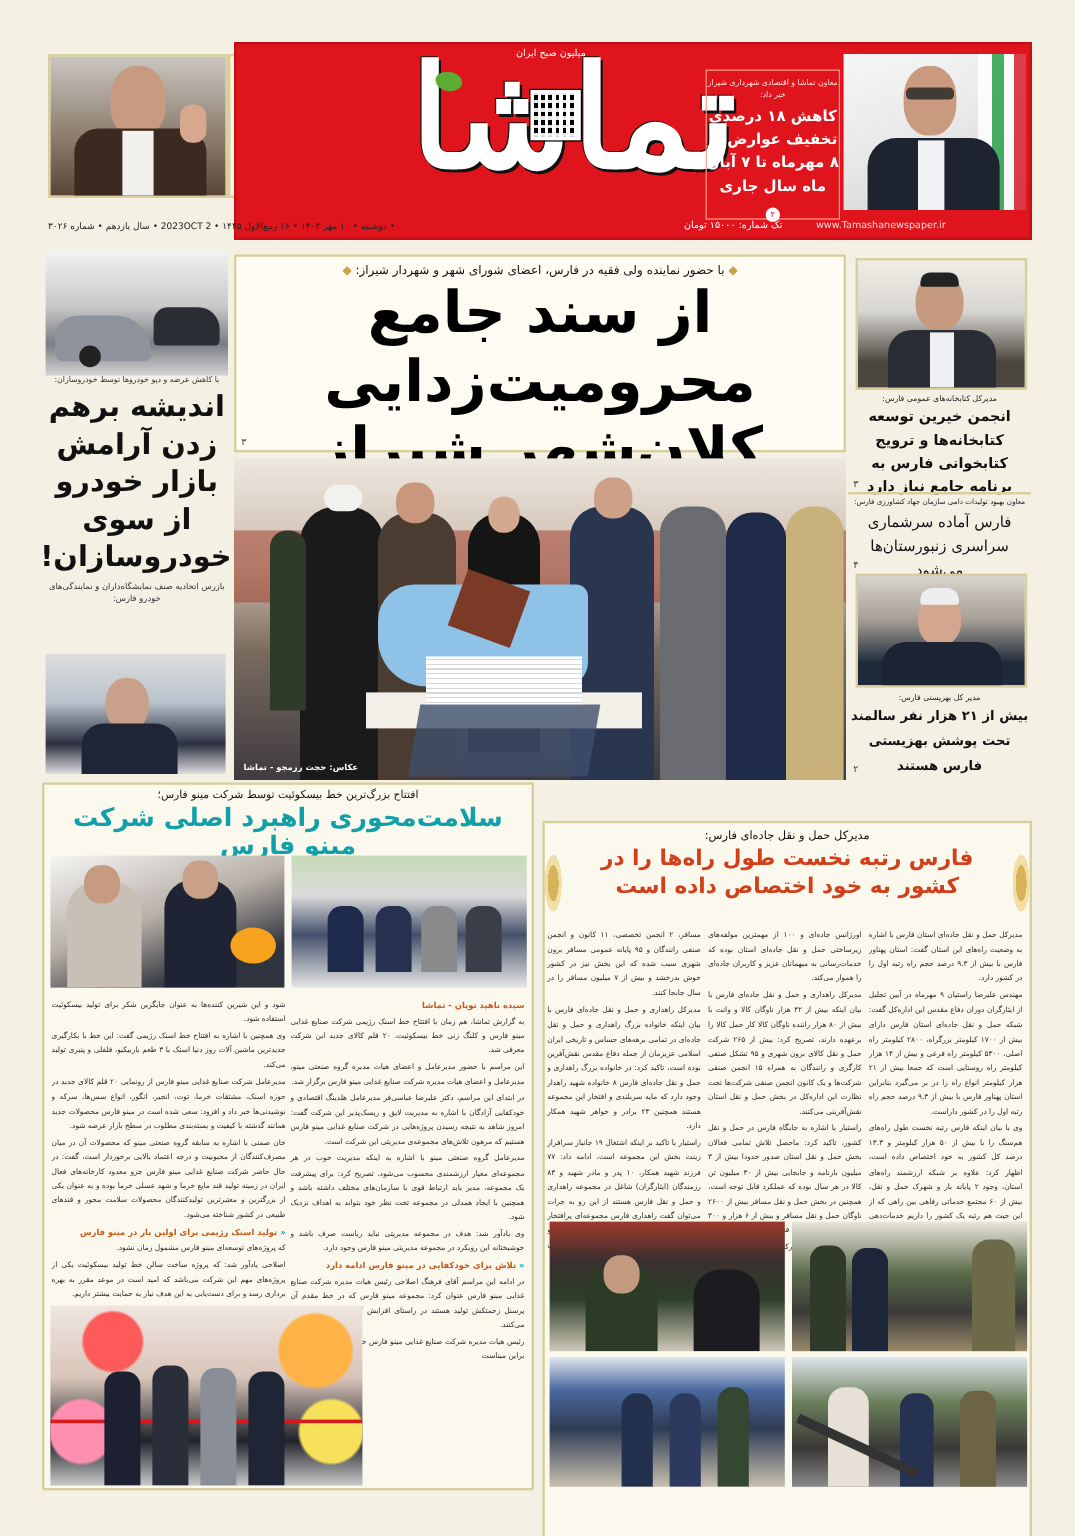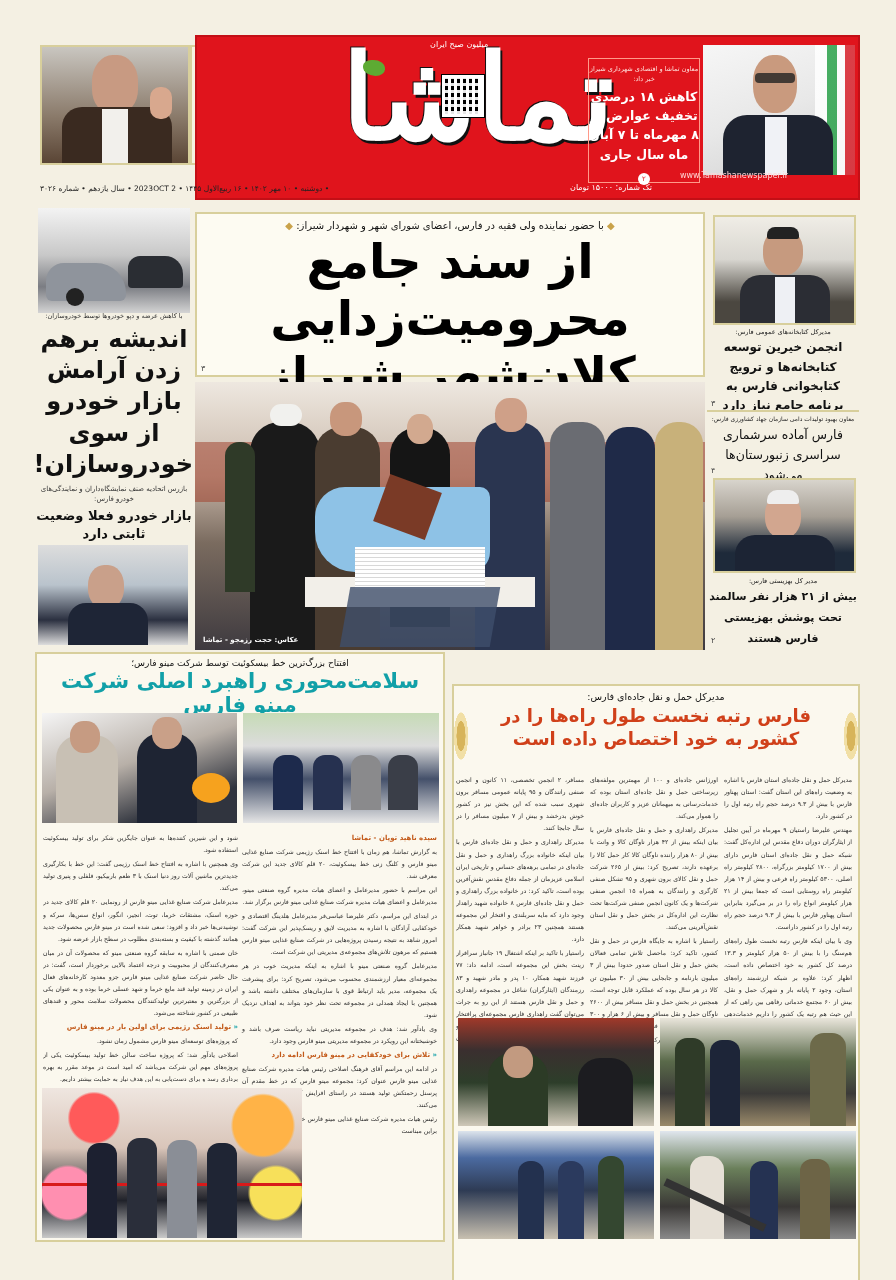--- a/index.html
+++ b/index.html
@@ -20,21 +20,21 @@
   #masthead { left: 195px; top: 35px; width: 665px; height: 165px; background: #e0141c; border: 2px solid #c30f16; }
   #logo-area { left: 330px; top: 35px; width: 255px; height: 150px; }
   #logo-text { position: absolute; left: 12px; top: 4px; font-size: 118px; font-weight: bold; color: #fff; font-family: "DejaVu Serif", serif;
      text-shadow: 2px 3px 0 #111, -1px -1px 0 #111; line-height: 1; letter-spacing: -8px; }
   #tagline { position: absolute; left: 100px; top: 5px; font-size: 8px; color: #fff; }
   #qr { position: absolute; left: 112px; top: 40px; width: 42px; height: 42px; background:
      repeating-linear-gradient(90deg,#000 0 3px,#fff 3px 6px), #fff; border: 3px solid #fff; outline: 1px solid #000; }
   #qr::after { content:""; position:absolute; inset:0; background: repeating-linear-gradient(0deg, rgba(255,255,255,.9) 0 3px, transparent 3px 7px); }
   #iran-map { position: absolute; left: 33px; top: 25px; width: 22px; height: 16px; background: #5dab33; border-radius: 40% 55% 45% 60%; }
   #price { position: absolute; left: 570px; top: 183px; font-size: 8px; color: #fff; }
-  #website { position: absolute; left: 680px; top: 171px; font-size: 8px; color: #ffd6d6; direction: ltr; }
+  #website { position: absolute; left: 680px; top: 183px; font-size: 8px; color: #ffd6d6; direction: ltr; }
   #dateline { left: 40px; top: 184px; width: 550px; font-size: 7.5px; color: #222; text-align: left; direction: rtl; }
 
   #lead-box { left: 588px; top: 58px; width: 112px; height: 125px; border: 1px solid #ff9a8a; }
   #lead-kicker { font-size: 6.5px; color: #ffe1dc; text-align: center; margin-top: 6px; line-height: 1.5; }
   #lead-title { font-size: 12.5px; color: #fff; font-weight: bold; text-align: center; line-height: 1.55; margin-top: 2px; }
   #lead-photo { left: 703px; top: 45px; width: 152px; height: 130px; background: linear-gradient(160deg,#f6f6f6 0%,#e8e8e8 50%,#d0d0d0 100%); }
 
   #topleft-panel { left: 190px; top: 45px; width: 140px; height: 120px; background: #f6f2e0; border: 2px solid #d8cf9c; }
   #topleft-photo { left: 40px; top: 45px; width: 150px; height: 120px; background: linear-gradient(180deg,#c9c6c0,#8a7a6a 60%,#5a4535); border: 2px solid #d8cf9c; }
 
@@ -134,21 +134,20 @@
 <div id="cars-photo" class="abs photo">
   <div class="abs" style="left:8px;top:55px;width:80px;height:38px;background:#8f949c;border-radius:18px 30px 6px 6px;"></div>
   <div class="abs" style="left:28px;top:80px;width:18px;height:18px;border-radius:50%;background:#222;"></div>
   <div class="abs" style="left:90px;top:48px;width:55px;height:32px;background:#2a2d33;border-radius:12px 18px 4px 4px;"></div>
 </div>
 
 <div id="left-story" class="abs">
   <div id="left-kicker">با کاهش عرضه و دپو خودروها توسط خودروسازان:</div>
   <div id="left-title">اندیشه برهم زدن آرامش بازار خودرو از سوی خودروسازان!</div>
   <div id="left-sub-kicker">بازرس اتحادیه صنف نمایشگاه‌داران و نمایندگی‌های خودرو فارس:</div>
-  <div id="left-sub-title">بازار خودرو فعلا وضعیت ثابتی دارد</div>
 </div>
 
 <div id="left-photo2" class="abs photo">
   <div class="abs" style="left:50px;top:20px;width:36px;height:44px;border-radius:45%;background:#c9a08a;"></div>
   <div class="abs" style="left:30px;top:58px;width:80px;height:42px;background:#1e2536;border-radius:18px 18px 0 0;"></div>
 </div>
 
 <div id="main-head" class="abs">
   <div id="main-kicker">
     <span style="color:#c9a24a;">◆</span>

